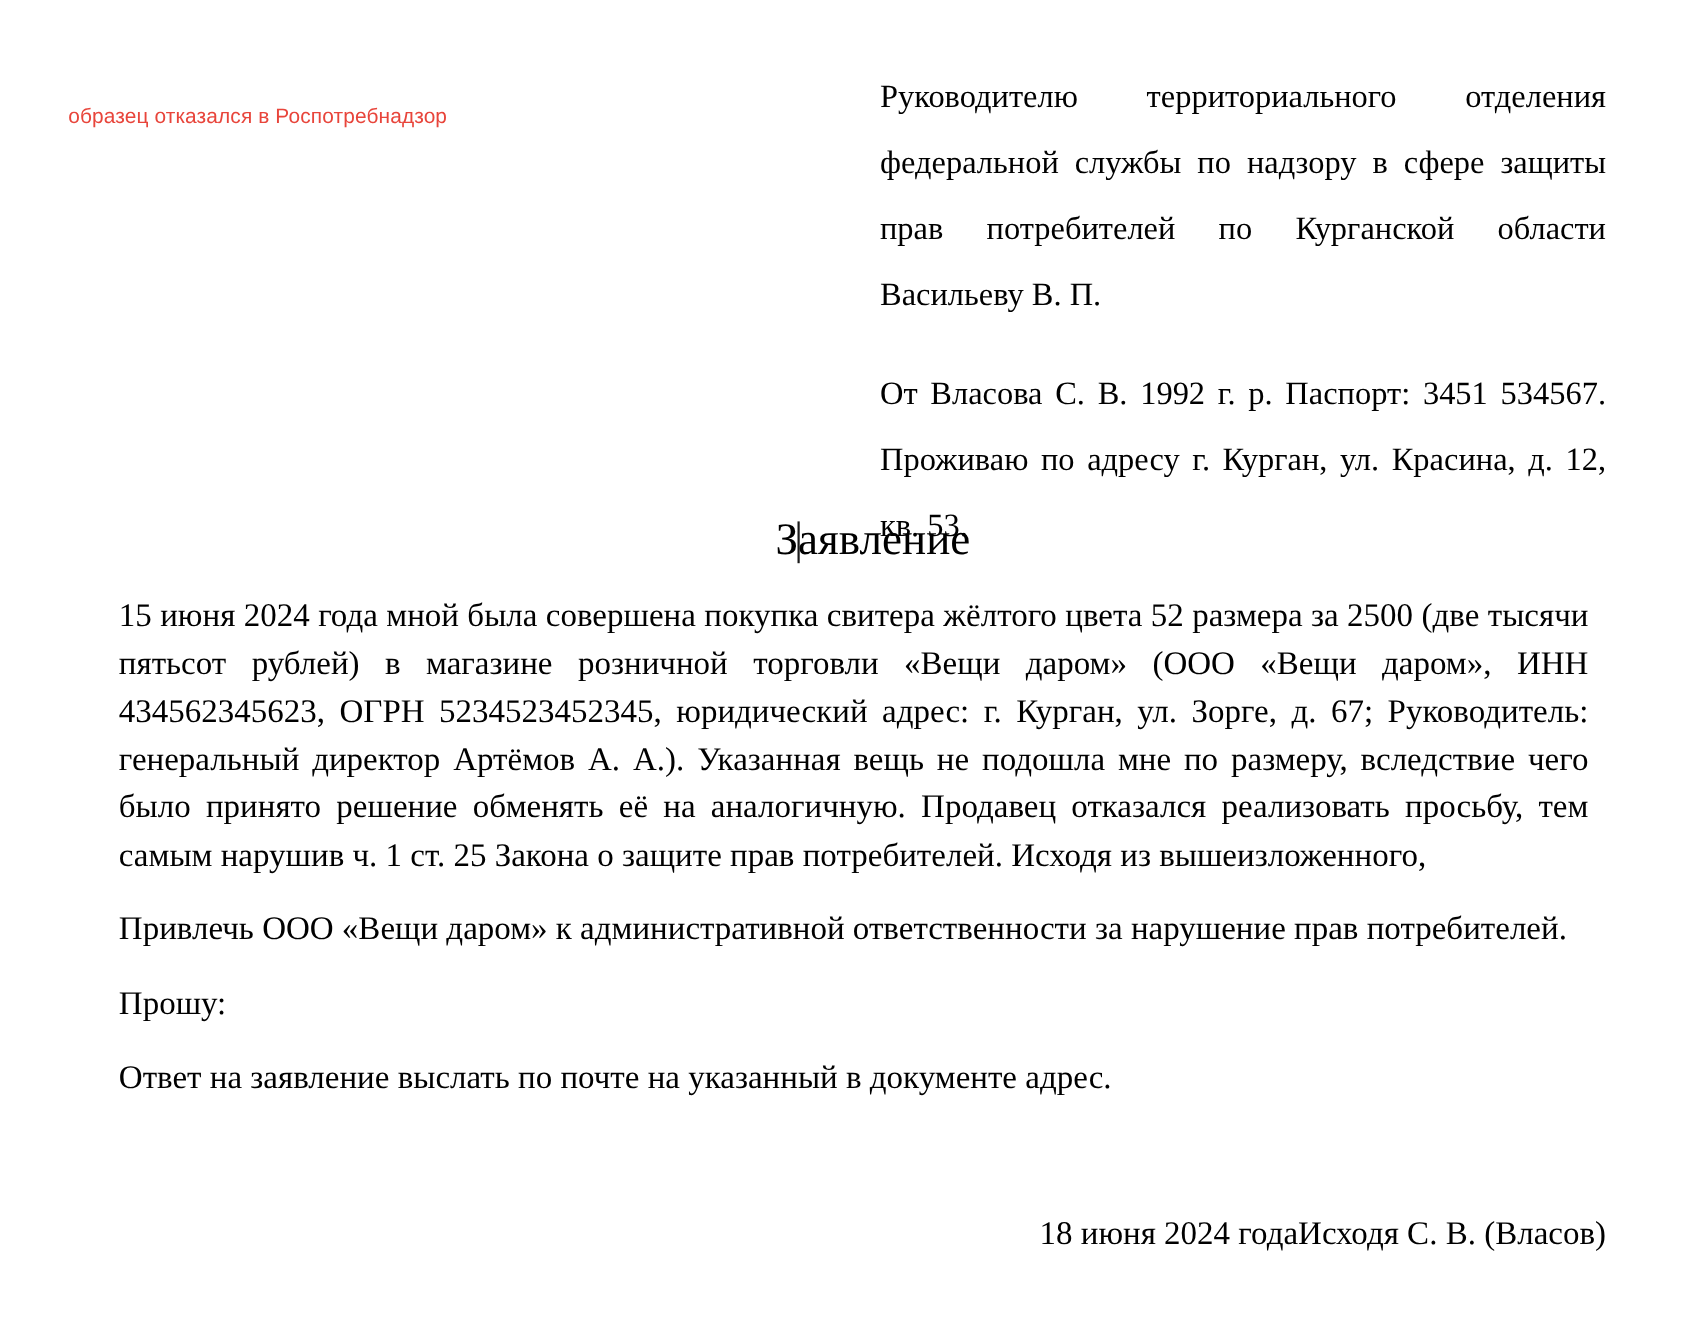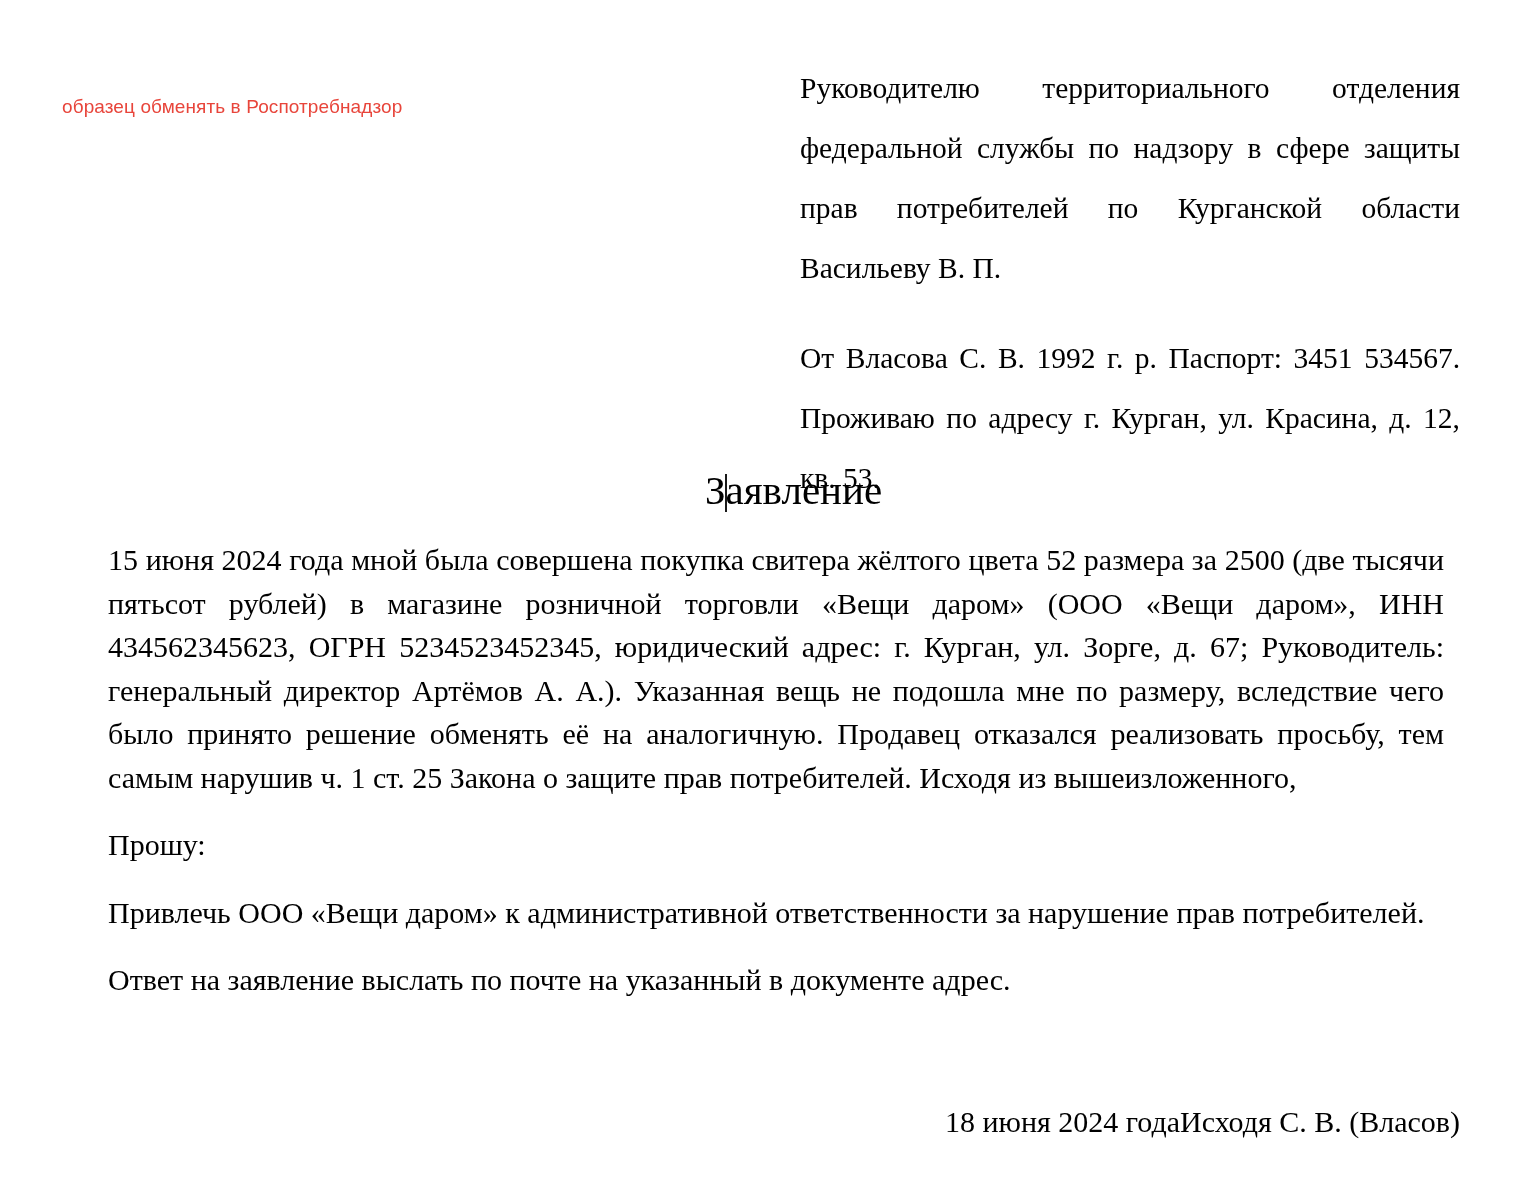--- a/index.html
+++ b/index.html
@@ -108,35 +108,35 @@
     white-space: nowrap;
   }
   .sig-italic {
   }
 </style>
 </head>
 <body>
 
 <div class="page">
 
-  <div class="watermark">образец обменять в Роспотребнадзор</div>
+  <div class="watermark">образец отказался в Роспотребнадзор</div>
 
   <div class="header-block">
     <p class="header-para">Руководителю территориального отделения федеральной службы по надзору в сфере защиты прав потребителей по Курганской области Васильеву В. П.</p>
     <p class="header-para">От Власова С. В. 1992 г. р. Паспорт: 3451 534567. Проживаю по адресу г. Курган, ул. Красина, д. 12, кв. 53.</p>
   </div>
 
   <div class="doc-title-row">
     <span class="doc-title"><span>З</span><span class="caret"></span><span>аявление</span></span>
   </div>
 
   <div class="body-block">
     <p class="para">15 июня 2024 года мной была совершена покупка свитера жёлтого цвета 52 размера за 2500 (две тысячи пятьсот рублей) в магазине розничной торговли «Вещи даром» (ООО «Вещи даром», ИНН 434562345623, ОГРН 5234523452345, юридический адрес: г. Курган, ул. Зорге, д. 67; Руководитель: генеральный директор Артёмов А. А.). Указанная вещь не подошла мне по размеру, вследствие чего было принято решение обменять её на аналогичную. Продавец отказался реализовать просьбу, тем самым нарушив ч. 1 ст. 25 Закона о защите прав потребителей. Исходя из вышеизложенного,</p>
+    <p class="para">Привлечь ООО «Вещи даром» к административной ответственности за нарушение прав потребителей.</p>
     <p class="para single">Прошу:</p>
-    <p class="para">Привлечь ООО «Вещи даром» к административной ответственности за нарушение прав потребителей.</p>
     <p class="para single">Ответ на заявление выслать по почте на указанный в документе адрес.</p>
   </div>
 
   <div class="footer-row">
     <span>18 июня 2024 года</span>
     <span class="sig"><span>Исходя С. В. </span><span class="sig-italic">(Власов)</span></span>
   </div>
 
 </div>
 

